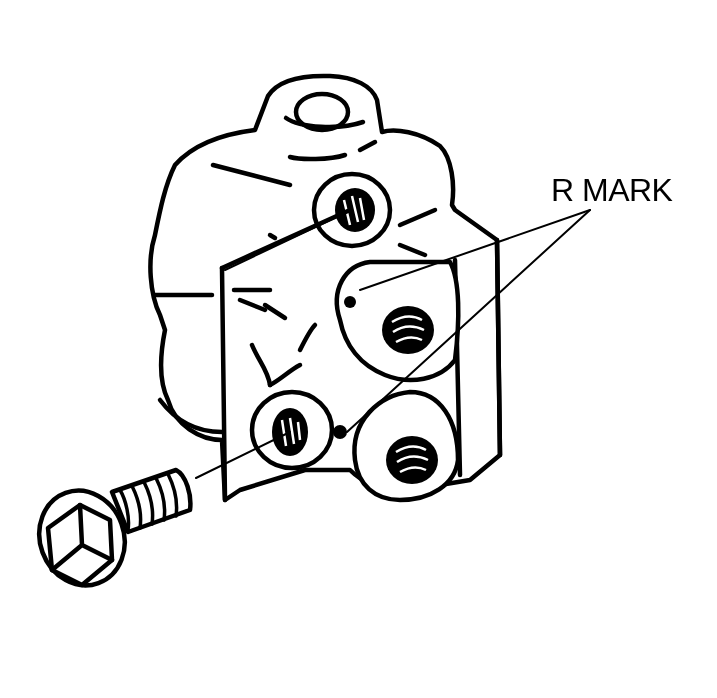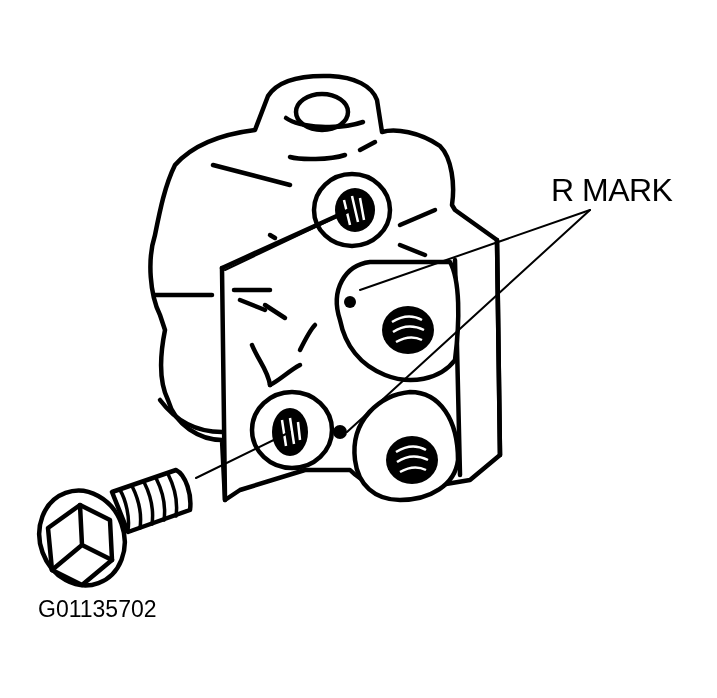--- a/index.html
+++ b/index.html
@@ -97,14 +97,13 @@
     <line class="thin" x1="196" y1="478" x2="290" y2="432"></line>
     <line class="thin" x1="225" y1="270" x2="345" y2="213"></line>
 
     <g>
       <line class="thin" x1="590" y1="210" x2="360" y2="290"></line>
       <line class="thin" x1="590" y1="210" x2="347" y2="432"></line>
     </g>
   </svg>
 
   <div class="label callout-label">R MARK</div>
-  <div class="label figure-id">G01135702</div>
 </div>
 
 </body></html>

